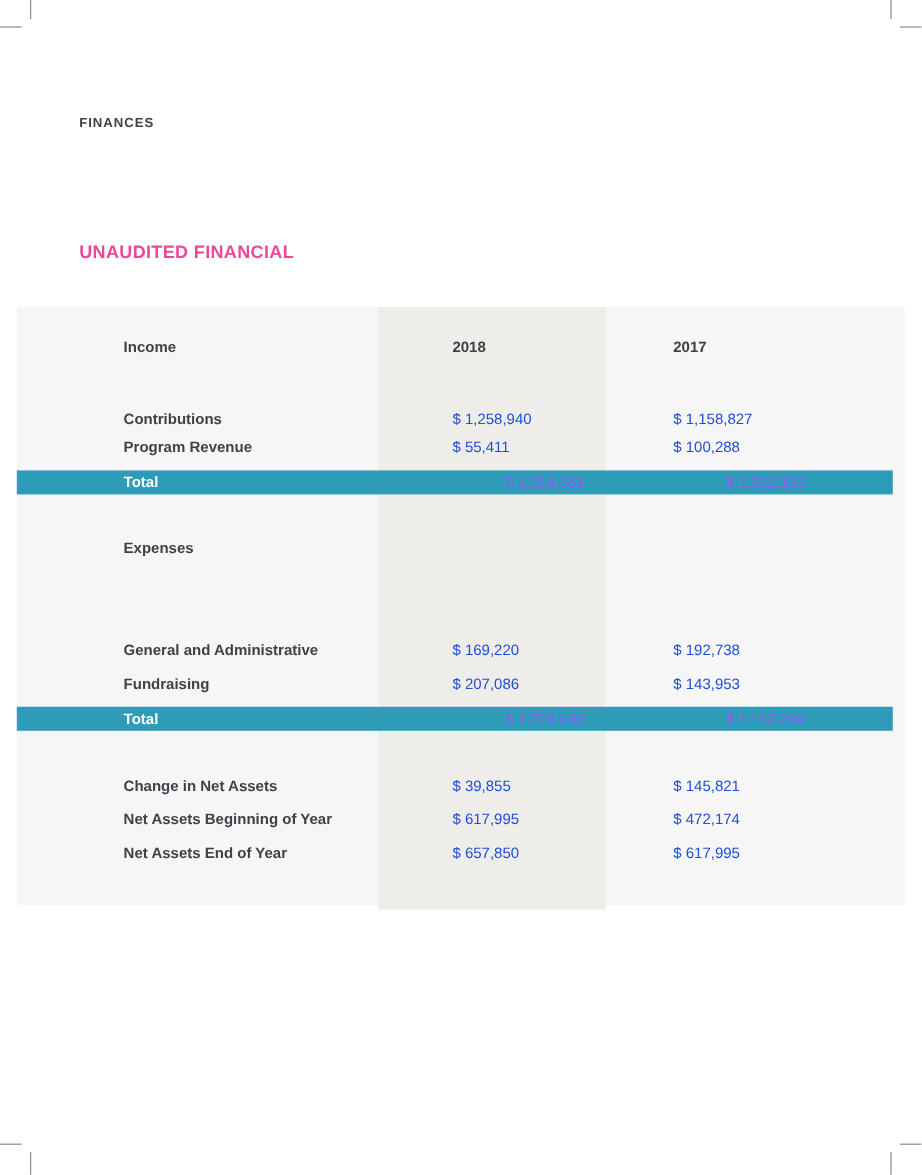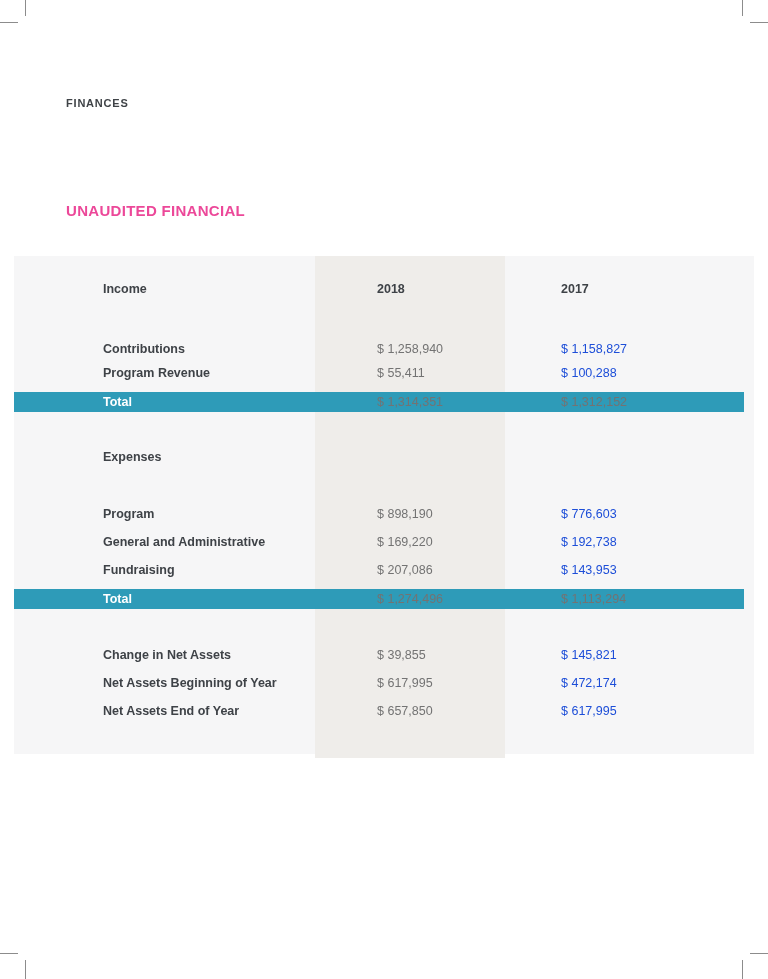--- a/index.html
+++ b/index.html
@@ -42,31 +42,31 @@
     background: #efedea;
   }
   .trow {
     position: absolute; left: 0; width: 740px; height: 20px;
     line-height: 20px; font-size: 12.5px; text-align: center;
   }
   .trow .lbl {
     position: absolute; left: 89px;
     font-weight: 700; color: #3e4247; white-space: nowrap;
   }
-  .trow .v18 { position: absolute; left: 363px; color: #737373; white-space: nowrap; }
+  .trow .v18 { position: absolute; left: 363px; color: #1d4ed8; white-space: nowrap; }
   .trow .v17 { position: absolute; left: 547px; color: #1d4ed8; white-space: nowrap; }
   .trow.head .v18, .trow.head .v17 { font-weight: 700; color: #3e4247; }
   .trow.total {
     width: 664px; height: 20px; padding-left: 15px;
   }
   .trow.total .bar {
     position: absolute; left: 0; top: 0; width: 730px; height: 20px;
   }
   .trow.total .lbl { color: #ffffff; }
-  .trow.total .v18, .trow.total .v17 { color: #737373; }
+  .trow.total .v18, .trow.total .v17 { color: #8b5cf6; margin-left: 44px; }
 </style>
 </head>
 <body>
 
 <div class="page">
 
   <div class="crop v" style="left:25px;  top:0;      height:16px;"></div>
   <div class="crop h" style="left:0;     top:22px;   width:18px;"></div>
   <div class="crop v" style="left:742px; top:0;      height:16px;"></div>
   <div class="crop h" style="left:750px; top:22px;   width:18px;"></div>
@@ -103,25 +103,20 @@
       <div class="bar" style="background:#2e9bb8;"></div>
       <span class="lbl">Total</span>
       <span class="v18">$ 1,314,351</span>
       <span class="v17">$ 1,312,152</span>
     </div>
 
     <div class="trow head" style="top:191px;">
       <span class="lbl">Expenses</span>
     </div>
 
-    <div class="trow" style="top:248px;">
-      <span class="lbl">Program</span>
-      <span class="v18">$ 898,190</span>
-      <span class="v17">$ 776,603</span>
-    </div>
     <div class="trow" style="top:276px;">
       <span class="lbl">General and Administrative</span>
       <span class="v18">$ 169,220</span>
       <span class="v17">$ 192,738</span>
     </div>
     <div class="trow" style="top:304px;">
       <span class="lbl">Fundraising</span>
       <span class="v18">$ 207,086</span>
       <span class="v17">$ 143,953</span>
     </div>

